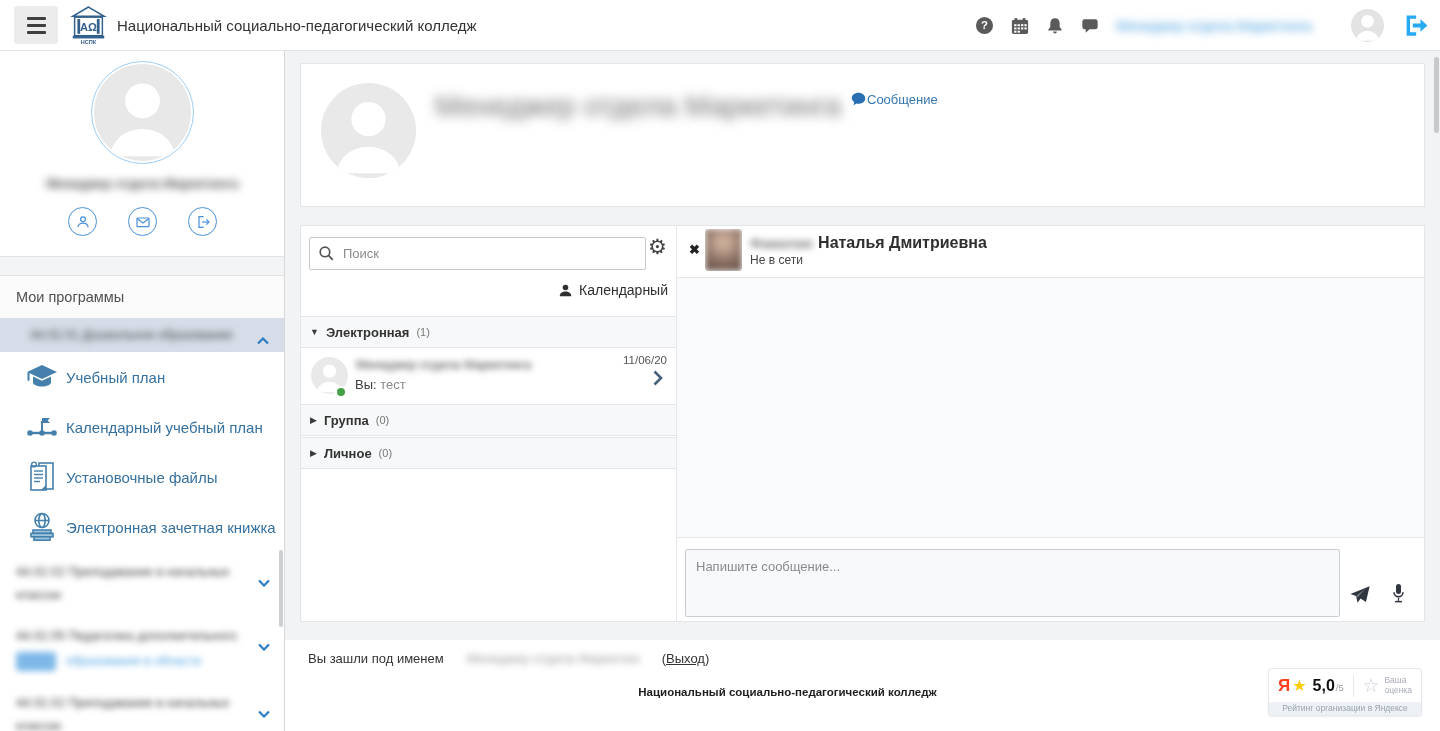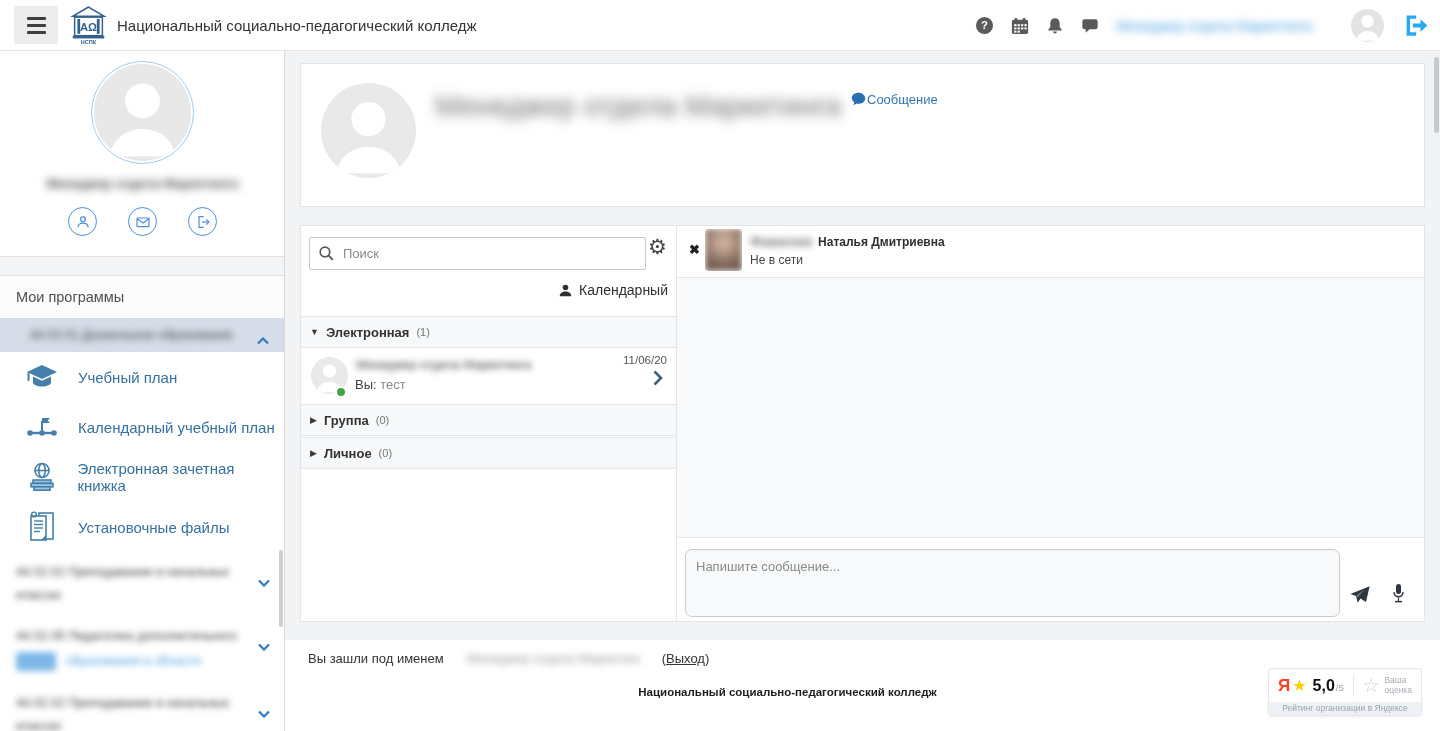--- a/index.html
+++ b/index.html
@@ -69,21 +69,21 @@
   #active-program {
     position:absolute; left:0; top:267px; width:284px; height:34px;
     background:#d6dde8; display:flex; align-items:center; cursor:pointer;
   }
   #active-program .prog-text {
     margin-left:30px; font-size:12.5px; color:#3f3f3f; white-space:nowrap; overflow:hidden; width:215px;
   }
   #active-program .chev { position:absolute; right:15px; top:13px; }
   #sidebar-menu { position:absolute; left:0; top:301px; width:284px; }
   .menu-item {
-    height:50px; display:flex; align-items:center; padding-left:24px; gap:18px; cursor:pointer;
+    height:50px; display:flex; align-items:center; padding-left:24px; gap:6px; cursor:pointer;
   }
   .menu-item .mi-icon { width:36px; display:flex; justify-content:center; }
   .menu-item .mi-label { font-size:15px; color:#36719f; }
   #collapsed-programs { position:absolute; left:0; top:501px; width:284px; }
   .cprog {
     position:relative; padding:9px 34px 9px 16px; font-size:12.5px; line-height:1.85;
     color:#3d3d3d; cursor:pointer; min-height:51px;
   }
   .cprog .chev { position:absolute; right:14px; top:20px; }
   .cprog-link-row { display:flex; align-items:center; gap:10px; margin-top:2px; }
@@ -176,29 +176,29 @@
   #chat-avatar {
     position:absolute; left:28px; top:3px; width:37px; height:42px; border-radius:3px; overflow:hidden;
   }
   #chat-avatar .photo {
     width:100%; height:100%;
     background:radial-gradient(circle at 50% 32%, #c9ab97 16%, #8d7265 55%, #5e4a42 100%);
     filter:blur(3px);
   }
   #chat-names { position:absolute; left:73px; top:8px; display:flex; align-items:center; gap:6px; }
   #chat-surname { font-size:13.5px; font-weight:bold; color:#6b6b6b; }
-  #chat-name { font-size:12px; font-weight:bold; color:#2f2f2f; }
+  #chat-name { font-size:16px; font-weight:bold; color:#2f2f2f; }
   #chat-status { position:absolute; left:73px; top:27px; font-size:12px; color:#444; }
   #chat-messages {
     position:absolute; left:0; top:51px; width:100%; height:261px;
     background:#f9fafb; border-top:1px solid #e4e6e9; border-bottom:1px solid #e4e6e9;
   }
   #chat-input {
     position:absolute; left:8px; top:323px; width:655px; height:68px;
-    background:#f8f9fa; border:1px solid #c9ccd0; border-radius:7px;
+    background:#f8f9fa; border:1px solid #c9ccd0; border-radius:2px;
     resize:none; outline:none; padding:9px 10px; font-size:13px; color:#333;
     font-family:inherit;
   }
   #chat-input::placeholder { color:#8a8a8a; }
   #send-btn { position:absolute; left:672px; top:358px; background:none; border:none; cursor:pointer; }
   #mic-btn  { position:absolute; left:714px; top:356px; background:none; border:none; cursor:pointer; }
 
   
   #footer { position:absolute; left:285px; top:640px; width:1155px; height:91px; background:#fff; }
   #login-line { position:absolute; left:23px; top:11px; font-size:13px; color:#333; display:flex; align-items:center; gap:23px; }
@@ -363,45 +363,45 @@
           <circle cx="17" cy="18" r="2.8" fill="#4580ad"></circle>
           <circle cx="29" cy="18" r="2.8" fill="#4580ad"></circle>
           <line x1="17" y1="16" x2="17" y2="6" stroke="#4580ad" stroke-width="2"></line>
           <path d="M17 3h8l-2.4 2.5L25 8h-8z" fill="#4580ad"></path>
         </svg>
       </span>
       <span class="mi-label">Календарный учебный план</span>
     </div>
     <div class="menu-item">
       <span class="mi-icon">
-        <svg width="32" height="32" viewBox="0 0 32 32" fill="none" stroke="#4580ad" stroke-width="1.6">
-          <circle cx="16" cy="9.5" r="7"></circle>
-          <ellipse cx="16" cy="9.5" rx="3.2" ry="7"></ellipse>
-          <line x1="9" y1="9.5" x2="23" y2="9.5"></line>
-          <rect x="7" y="19" width="18" height="3.4" fill="#9ec4de" stroke="#4580ad"></rect>
-          <rect x="5" y="22.4" width="22" height="3.4" fill="#9ec4de" stroke="#4580ad"></rect>
-          <rect x="8" y="25.8" width="16" height="3.4" fill="#9ec4de" stroke="#4580ad"></rect>
-        </svg>
-      </span>
-      <span class="mi-label">Электронная зачетная книжка</span>
-    </div>
-    <div class="menu-item">
-      <span class="mi-icon">
         <svg width="30" height="34" viewBox="0 0 30 34">
           <rect x="12" y="3" width="14" height="26" fill="#fff" stroke="#4580ad" stroke-width="1.6"></rect>
           <rect x="4" y="6" width="15" height="24" fill="#fff" stroke="#4580ad" stroke-width="1.6"></rect>
           <line x1="7" y1="11" x2="16" y2="11" stroke="#4580ad" stroke-width="1.4"></line>
           <line x1="7" y1="14.5" x2="16" y2="14.5" stroke="#4580ad" stroke-width="1.4"></line>
           <line x1="7" y1="18" x2="16" y2="18" stroke="#4580ad" stroke-width="1.4"></line>
           <line x1="7" y1="21.5" x2="13" y2="21.5" stroke="#4580ad" stroke-width="1.4"></line>
           <circle cx="7" cy="4.5" r="2.4" fill="none" stroke="#4580ad" stroke-width="1.4"></circle>
           <path d="M14 30 19 25 v5z" fill="#4580ad"></path>
         </svg>
       </span>
       <span class="mi-label">Установочные файлы</span>
+    </div>
+    <div class="menu-item">
+      <span class="mi-icon">
+        <svg width="32" height="32" viewBox="0 0 32 32" fill="none" stroke="#4580ad" stroke-width="1.6">
+          <circle cx="16" cy="9.5" r="7"></circle>
+          <ellipse cx="16" cy="9.5" rx="3.2" ry="7"></ellipse>
+          <line x1="9" y1="9.5" x2="23" y2="9.5"></line>
+          <rect x="7" y="19" width="18" height="3.4" fill="#9ec4de" stroke="#4580ad"></rect>
+          <rect x="5" y="22.4" width="22" height="3.4" fill="#9ec4de" stroke="#4580ad"></rect>
+          <rect x="8" y="25.8" width="16" height="3.4" fill="#9ec4de" stroke="#4580ad"></rect>
+        </svg>
+      </span>
+      <span class="mi-label">Электронная зачетная книжка</span>
     </div>
   </div>
 
   <div id="collapsed-programs">
     <div class="cprog">
       <div class="blur3"><span>44.02.02 Преподавание в начальных</span><br><span>классах</span></div>
       <span class="chev">
         <svg width="12" height="8" viewBox="0 0 12 8">
             <polyline points="1,1.5 6,6.5 11,1.5" fill="none" stroke="#2e7cc2" stroke-width="2.2"></polyline>
           </svg>

